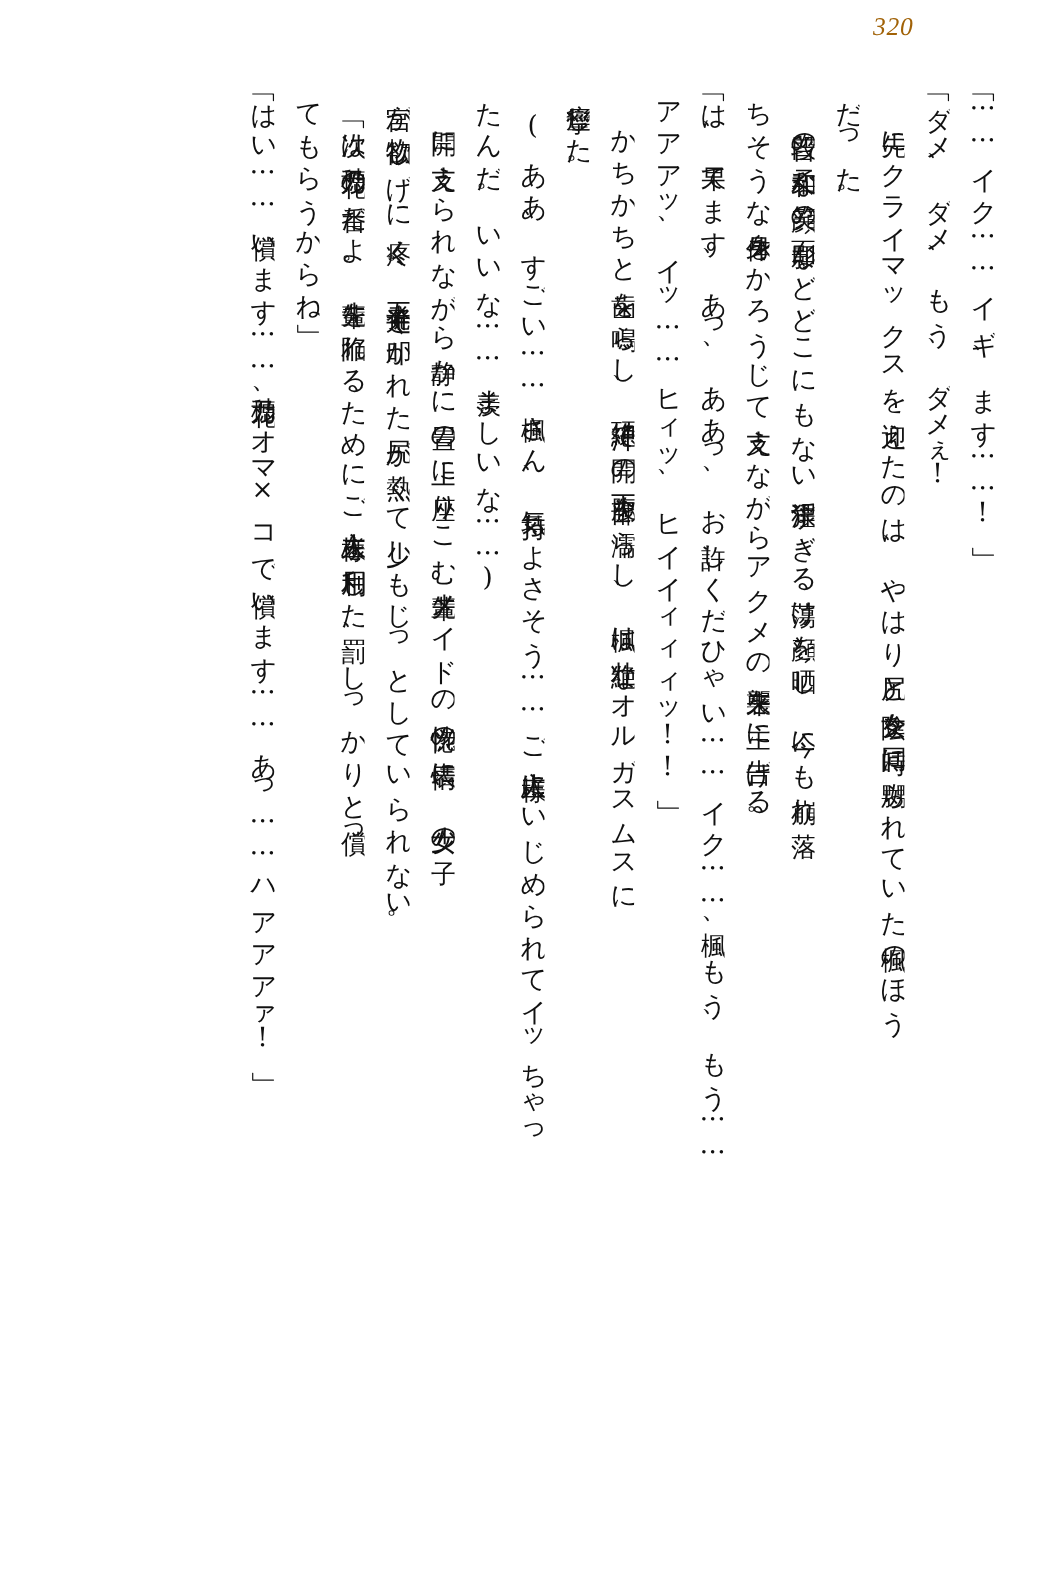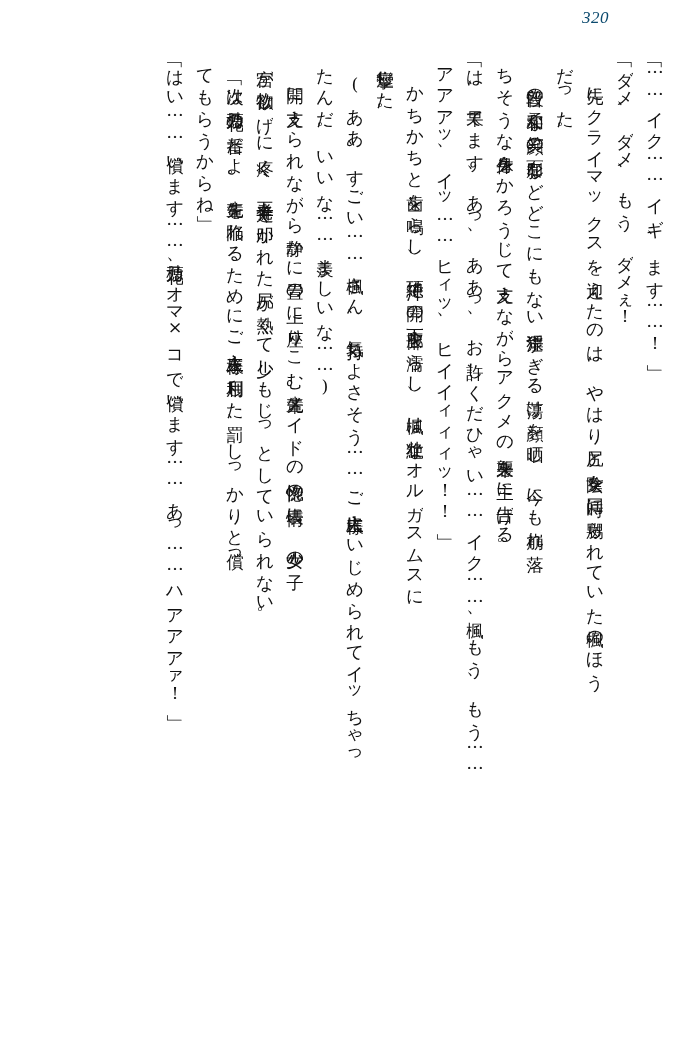--- a/index.html
+++ b/index.html
@@ -22,21 +22,21 @@
     box-sizing: border-box;
   }
   #page-number {
     position: absolute;
     top: 8px;
     right: 84px;
     font-family: "Liberation Serif", "DejaVu Serif", serif;
     font-style: italic;
     font-size: 17px;
     letter-spacing: 0.5px;
-    color: #0c4a6e;
+    color: #a16207;
   }
   #text-block {
     position: absolute;
     top: 56px;
     right: 30px;
     left: 30px;
     height: 930px;
     display: flex;
     flex-direction: row-reverse;
     align-items: flex-start;

